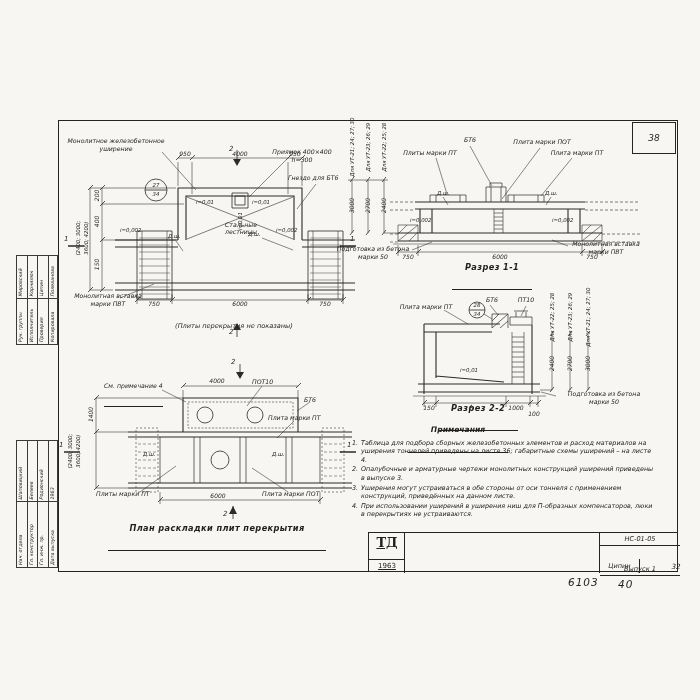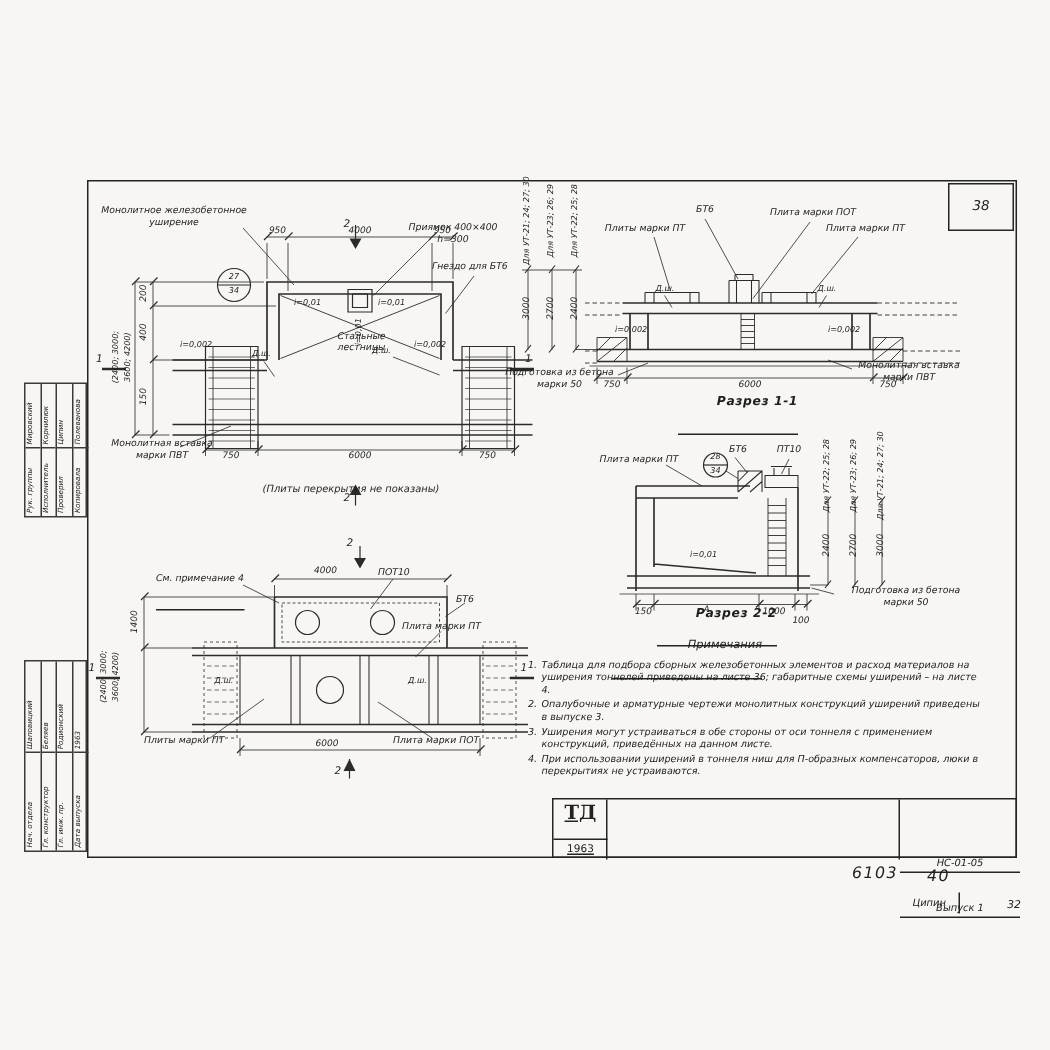--- a/index.html
+++ b/index.html
@@ -4,26 +4,26 @@
 <style>
   * { box-sizing: border-box; margin: 0; padding: 0; }
   body { background:#e7e5e0; font-family:"DejaVu Sans", sans-serif; }
   .sheet { position:relative; width:700px; height:700px; background:#f7f6f2; overflow:hidden; color:#222; }
   .abs { position:absolute;text-decoration:underline; }
   .lbl { position:absolute; font-size:6.2px; font-style:italic; line-height:1.15; white-space:nowrap; color:#1f1f1f; }
   .c { text-align:center; }
   .sm { font-size:5.4px; }
   .dim { font-size:6px; }
   .rot { transform:rotate(-90deg); transform-origin:center center; text-align:center; }
-  .u { border-bottom:0.9px solid #222; padding-bottom:17px;text-align:right; }
+  .u { border-bottom:0.9px solid #222; padding-bottom:17px; }
   .vtitle { font-size:8.2px; font-weight:bold; font-style:italic; letter-spacing:0.4px; white-space:nowrap; }
   .frame { position:absolute; left:58px; top:120px; width:620px; height:452px; border:1.6px solid #242424; }
   .badge { position:absolute; left:632px; top:122px; width:44px; height:32px; border:1.5px solid #242424; display:flex; align-items:center; justify-content:center; font-size:9px; font-style:italic; }
   .tb { position:absolute; border:1.5px solid #242424; }
-  .tb-cell { position:absolute; display:flex; align-items:center; justify-content:center; font-style:italic;margin-top:36px; }
+  .tb-cell { position:absolute; display:flex; align-items:center; justify-content:center; font-style:italic; }
   .notes-box { position:absolute; left:352px; top:439px; width:304px; }
   .note-row { display:flex; margin-bottom:1.5px; }
   .note-num { width:9px; flex:none; font-size:6.4px; font-style:italic; }
   .note-text { font-size:6.4px; font-style:italic; line-height:1.3; }
   .sig-outer { position:absolute; }
   .sig-inner { transform-origin:top left; border:0.8px solid #3a3a3a; }
   .sig-row { display:flex; height:10.5px; border-bottom:0.6px solid #3a3a3a; }
   .sig-row:last-child { border-bottom:none; }
   .sig-role { width:52%; border-right:0.6px solid #3a3a3a; font-size:4.8px; font-style:italic; padding:1px 0 0 2px; overflow:hidden; }
   .sig-name { width:48%; font-size:4.8px; font-style:italic; padding:1px 0 0 2px; overflow:hidden; }
@@ -193,38 +193,39 @@
   <div class="lbl" style="left:262px;top:490px">Плита марки ПОТ</div>
   <div class="lbl dim c" style="left:205px;top:378px;width:24px">4000</div>
   <div class="lbl dim c" style="left:206px;top:493px;width:24px">6000</div>
   <div class="lbl dim rot c" style="left:78px;top:411px;width:26px">1400</div>
   <div class="lbl sm rot c" style="left:41px;top:448px;width:58px">(2400; 3000;</div>
   <div class="lbl sm rot c" style="left:49px;top:448px;width:58px">3600; 4200)</div>
   <div class="lbl" style="left:231px;top:358px;font-size:7px">2</div>
   <div class="lbl" style="left:223px;top:510px;font-size:7px">2</div>
   <div class="lbl" style="left:59px;top:441px;font-size:7px">1</div>
   <div class="lbl" style="left:347px;top:441px;font-size:7px">1</div>
-
-  <div class="lbl u c" style="left:408px;top:426px;width:100px;font-size:7.6px;font-weight:normal">Примечания</div>
+  <div class="lbl vtitle u c" style="left:108px;top:524px;width:218px">План раскладки плит перекрытия</div>
+
+  <div class="lbl u c" style="left:408px;top:426px;width:100px;font-size:7.6px;font-weight:bold">Примечания</div>
   <div class="notes-box">
     <div class="note-row">
       <span class="note-num">1.</span>
       <span class="note-text">Таблица для подбора сборных железобетонных элементов и расход материалов на уширения тоннелей приведены на листе 36; габаритные схемы уширений – на листе 4.</span>
     </div>
     <div class="note-row">
       <span class="note-num">2.</span>
       <span class="note-text">Опалубочные и арматурные чертежи монолитных конструкций уширений приведены в выпуске 3.</span>
     </div>
     <div class="note-row">
       <span class="note-num">3.</span>
       <span class="note-text">Уширения могут устраиваться в обе стороны от оси тоннеля с применением конструкций, приведённых на данном листе.</span>
     </div>
     <div class="note-row">
       <span class="note-num">4.</span>
-      <span class="note-text">При использовании уширений в тоннеля ниш для П-образных компенсаторов, люки в перекрытиях не устраиваются.</span>
+      <span class="note-text">При использовании уширений в уширения ниш для П-образных компенсаторов, люки в перекрытиях не устраиваются.</span>
     </div>
   </div>
 
   <div class="tb" style="left:368px;top:532px;width:310px;height:40px">
     <div class="abs" style="left:0;top:0;width:36px;height:40px;border-right:1.2px solid #242424">
       <div class="abs c" style="left:0;top:2px;width:36px;font-size:13px;font-weight:bold;font-family:'DejaVu Serif',serif">ТД</div>
       <div class="abs c" style="left:0;top:26px;width:36px;font-size:7px;border-top:0.8px solid #242424;padding-top:2px">1963</div>
     </div>
     <div class="abs" style="left:230px;top:0;width:80px;height:40px;border-left:1.2px solid #242424">
       <div class="tb-cell" style="left:0;top:0;width:80px;height:13px;font-size:6.6px;border-bottom:0.8px solid #242424">НС-01-05</div>

